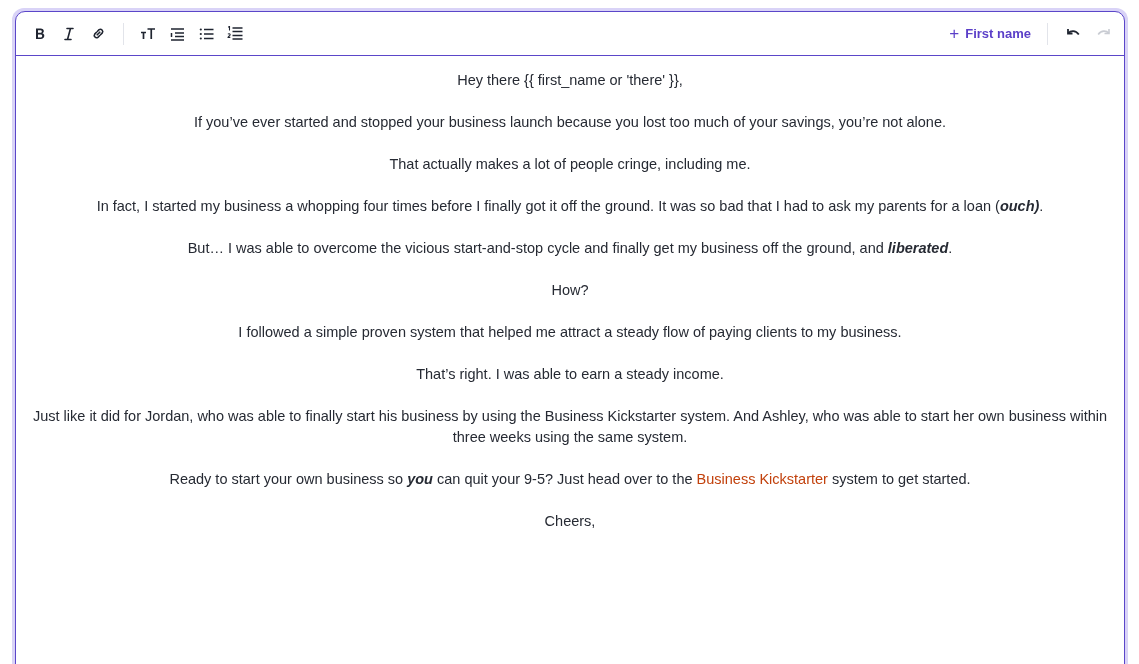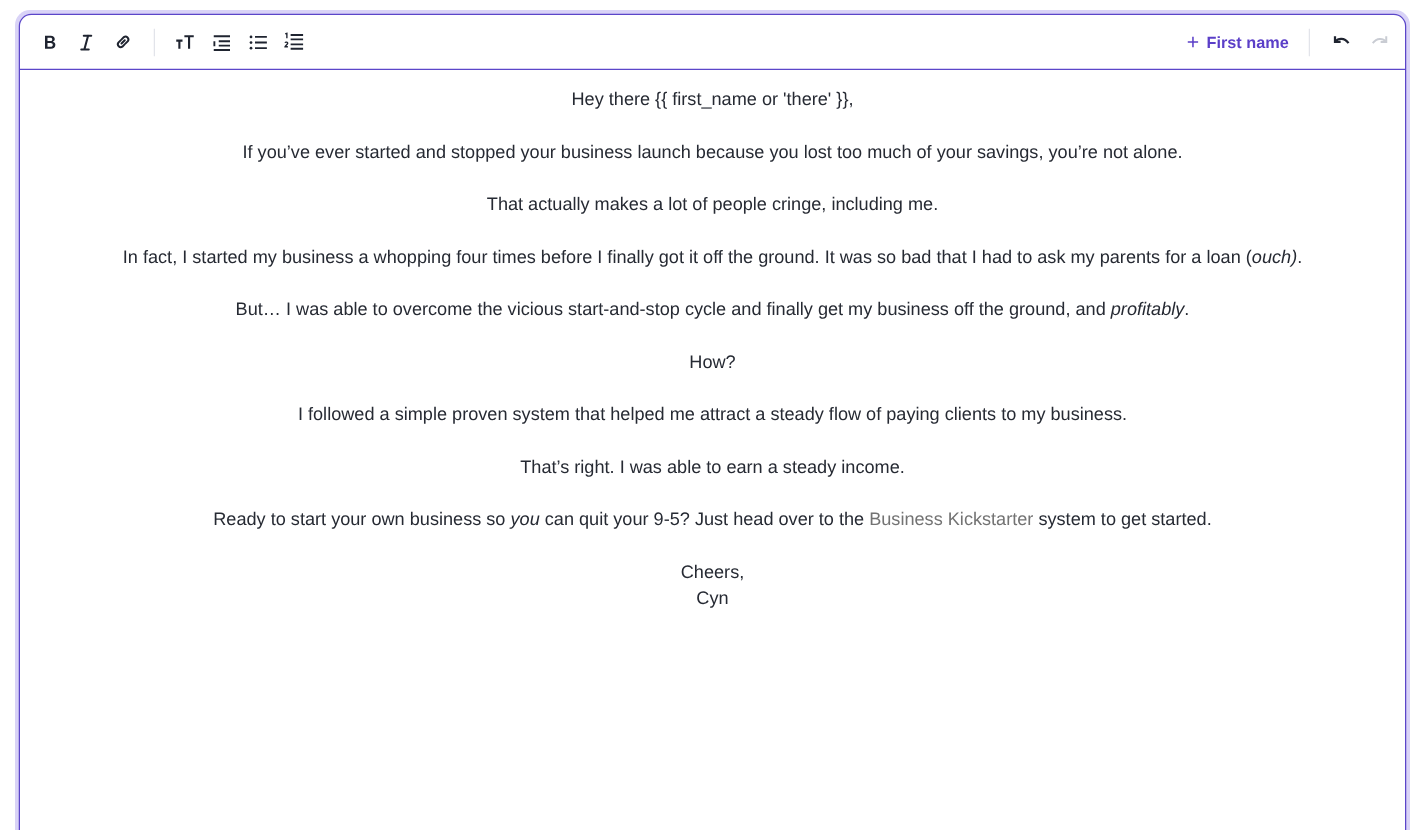--- a/index.html
+++ b/index.html
@@ -94,24 +94,24 @@
       color: #262a33;
       font-size: 14.5px;
       line-height: 21px;
       text-align: center;
     }
     .content p {
       margin: 0 0 21px 0;
     }
     .content p.tight { margin: 0; }
     .content a {
-      color: #737373;
+      color: #c2410c;
       text-decoration: none;
     }
-    .content em { font-style: italic; }
+    .content em { font-style: italic; font-weight: bold; }
   </style>
 </head>
 <body>
 
 <div class="editor-wrap">
   <div class="editor">
     <div class="toolbar">
       <span class="tb-btn">
         <svg width="14" height="14" viewBox="0 0 14 14">
             <path d="M3 1.5h4.6c2 0 3.2 1 3.2 2.6 0 1.1-.6 1.9-1.6 2.2 1.3.3 2.1 1.2 2.1 2.5 0 1.9-1.4 3.2-3.6 3.2H3z M5 3.2v2.6h2.3c1 0 1.5-.5 1.5-1.3s-.5-1.3-1.5-1.3z M5 7.4v3h2.5c1.1 0 1.7-.6 1.7-1.5s-.6-1.5-1.7-1.5z" fill="#1f2430" fill-rule="evenodd"></path>
@@ -172,22 +172,22 @@
             <path d="M12.7 6.3C10.5 3.5 5.5 3 2.2 7.5" stroke="#c9ccd3" stroke-width="1.6" fill="none"></path>
           </svg>
       </span>
     </div>
 
     <div class="content">
       <p>Hey there {{ first_name or 'there' }},</p>
       <p>If you’ve ever started and stopped your business launch because you lost too much of your savings, you’re not alone.</p>
       <p>That actually makes a lot of people cringe, including me.</p>
       <p><span>In fact, I started my business a whopping four times before I finally got it off the ground. It was so bad that I had to ask my parents for a loan (</span><em>ouch)</em><span>.</span></p>
-      <p><span>But… I was able to overcome the vicious start-and-stop cycle and finally get my business off the ground, and </span><em>profitably</em><span>.</span></p>
+      <p><span>But… I was able to overcome the vicious start-and-stop cycle and finally get my business off the ground, and </span><em>liberated</em><span>.</span></p>
       <p>How?</p>
       <p>I followed a simple proven system that helped me attract a steady flow of paying clients to my business.</p>
       <p>That’s right. I was able to earn a steady income.</p>
+      <p>Just like it did for Jordan, who was able to finally start his business by using the Business Kickstarter system. And Ashley, who was able to start her own business within three weeks using the same system.</p>
       <p><span>Ready to start your own business so </span><em>you</em><span> can quit your 9-5? Just head over to the </span><a>Business Kickstarter</a><span> system to get started.</span></p>
       <p class="tight">Cheers,</p>
-      <p class="tight">Cyn</p>
     </div>
   </div>
 </div>
 
 </body></html>

